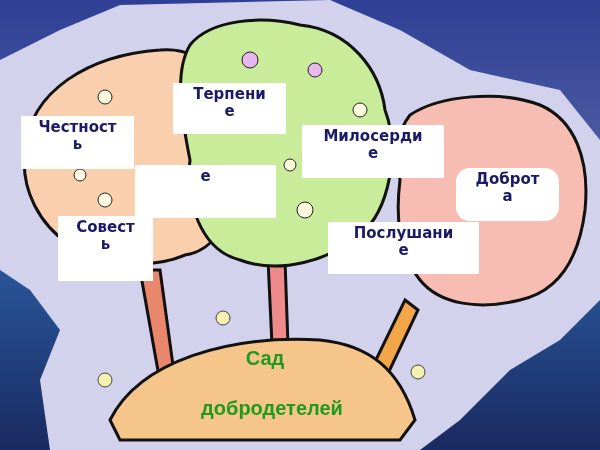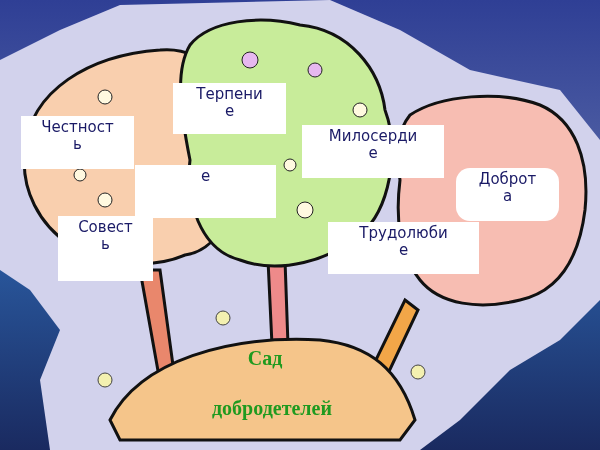--- a/index.html
+++ b/index.html
@@ -1,25 +1,25 @@
 <!DOCTYPE html>
 <html><head>
 <meta charset="utf-8">
 <style>
   html, body { margin: 0; padding: 0; }
   body { width: 600px; height: 450px; overflow: hidden; position: relative; font-family: "DejaVu Sans", sans-serif; }
   #scene { position: absolute; left: 0; top: 0; width: 600px; height: 450px; }
   .label {
     position: absolute; background: #ffffff; color: #1a1a66;
-    font-family: "DejaVu Sans", sans-serif; font-weight: normal; font-size: 15px;
+    font-family: "DejaVu Sans", sans-serif; font-weight: bold; font-size: 15px;
     line-height: 17px; text-align: center; box-sizing: border-box; padding: 3px 2px;
   }
   .label span { display: block; }
   .title-text {
-    position: absolute; color: #1f9a1f; font-family: Liberation Serif, serif;
+    position: absolute; color: #1f9a1f; font-family: Liberation Sans, sans-serif;
     font-weight: bold; font-size: 20px; text-align: center;
   }
 </style>
 </head>
 <body>
 
 <svg id="scene" viewBox="0 0 600 450" xmlns="http://www.w3.org/2000/svg">
   <defs>
     <linearGradient id="sky" x1="0" y1="0" x2="0" y2="1">
       <stop offset="0" stop-color="#2f3f95"></stop>
@@ -80,18 +80,18 @@
 </div>
 <div class="label" style="left:456px;top:168px;width:103px;height:53px;border-radius:14px;">
   <span>Доброт</span>
   <span>а</span>
 </div>
 <div class="label" style="left:58px;top:216px;width:95px;height:65px;">
   <span>Совест</span>
   <span>ь</span>
 </div>
 <div class="label" style="left:328px;top:222px;width:151px;height:52px;">
-  <span>Трудолюби</span>
+  <span>Послушани</span>
   <span>е</span>
 </div>
 
 <div class="title-text" style="left:215px;top:347px;width:100px;">Сад</div>
 <div class="title-text" style="left:152px;top:397px;width:240px;">добродетелей</div>
 
 </body></html>

